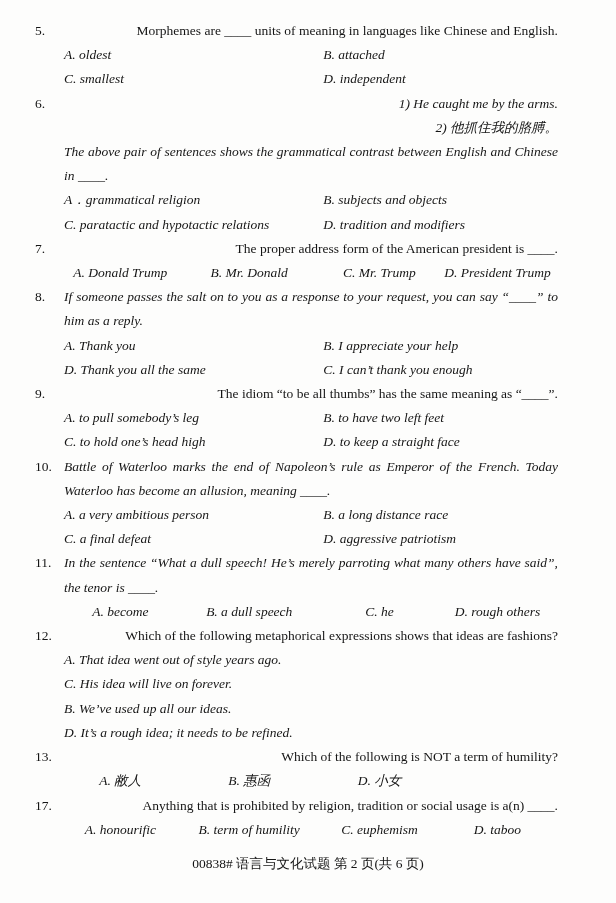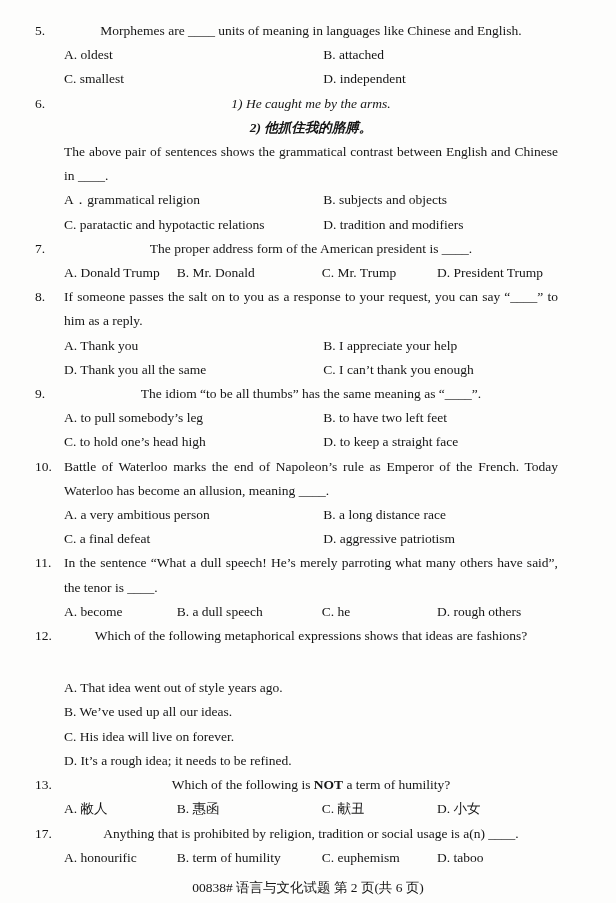--- a/index.html
+++ b/index.html
@@ -30,46 +30,47 @@
     align-items: flex-start;
   }
   .qnum {
     flex: 0 0 29px;
     width: 29px;
   }
   .qbody {
     flex: 1 1 auto;
     min-width: 0;
   }
-  .stem-p { text-align: center; }
-  .stem-p.justify { text-align: justify; }
-  .seg.b { font-weight: bold; }
+  .stem-p { text-align: right; }
+  .stem-p.justify { text-align: justify; font-style: italic; }
+  .seg.b { font-weight: normal; }
   .seg.i { font-style: italic; }
   .opts.two-col {
     display: grid;
     grid-template-columns: 52.5% 47.5%;
   }
   .opts.four-col {
     display: grid;
     grid-template-columns: 22.8% 29.4% 23.3% 24.5%;
+    text-align: center;
   }
-  .opts.one-col { display: block; margin-top: 28px; }
+  .opts.one-col { display: block; }
   .opt {
     white-space: nowrap;
     overflow: visible;
+    font-style: italic;
   }
   .footer {
     position: absolute;
     left: 0;
     right: 0;
     top: 852px;
     text-align: center;
     font-size: 13.5px;
     line-height: 24px;
-    margin-top: 24px;
   }
 </style>
 </head>
 <body>
 
 <div class="page">
   <div class="content" id="questions">
       <div class="question">
         <div class="qnum">5.</div>
         <div class="qbody">
@@ -155,34 +156,33 @@
             <div class="opt">D. rough others</div>
           </div>
         </div>
       </div>
       <div class="question">
         <div class="qnum">12.</div>
         <div class="qbody">
           <div class="stem-p"><span class="seg">Which of the following metaphorical expressions shows that ideas are fashions?</span></div>
           <div class="opts one-col">
             <div class="opt">A. That idea went out of style years ago.</div>
+            <div class="opt">C. His idea will live on forever.</div>
             <div class="opt">B. We’ve used up all our ideas.</div>
-            <div class="opt">C. His idea will live on forever.</div>
             <div class="opt">D. It’s a rough idea; it needs to be refined.</div>
           </div>
         </div>
       </div>
       <div class="question">
         <div class="qnum">13.</div>
         <div class="qbody">
           <div class="stem-p"><span class="seg">Which of the following is </span><span class="seg b">NOT</span><span class="seg"> a term of humility?</span></div>
           <div class="opts four-col">
             <div class="opt">A. 敝人</div>
             <div class="opt">B. 惠函</div>
-            <div class="opt">C. 献丑</div>
             <div class="opt">D. 小女</div>
           </div>
         </div>
       </div>
       <div class="question">
         <div class="qnum">17.</div>
         <div class="qbody">
           <div class="stem-p"><span class="seg">Anything that is prohibited by religion, tradition or social usage is a(n) ____.</span></div>
           <div class="opts four-col">
             <div class="opt">A. honourific</div>

